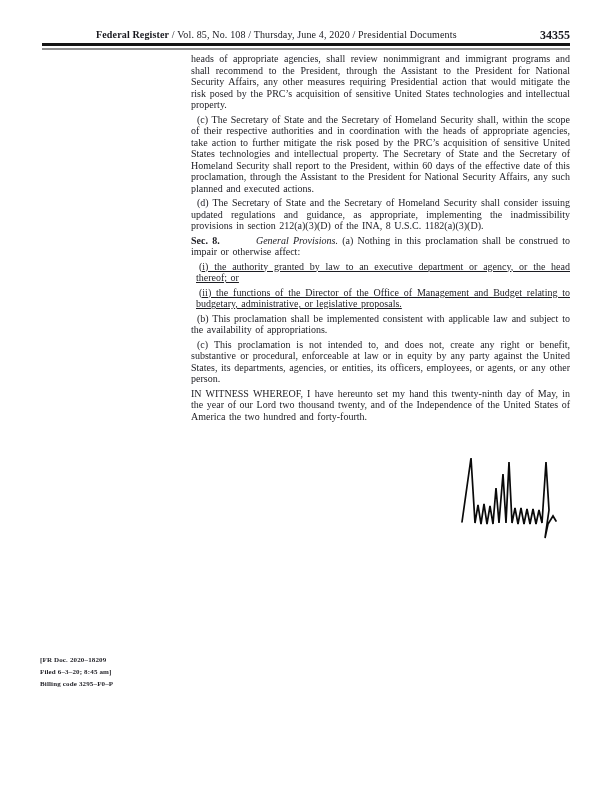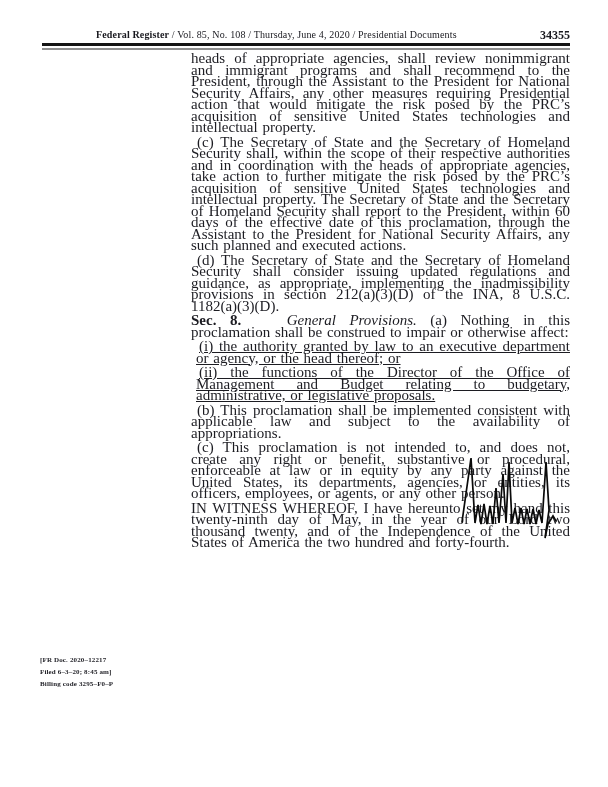--- a/index.html
+++ b/index.html
@@ -50,21 +50,21 @@
     width: 528px;
     height: 2px;
     background: #8f8f8f;
   }
   
   .doc-body {
     position: absolute;
     left: 191px;
     top: 53px;
     width: 379px;
-    font-size: 15px;
+    font-size: 10px;
     line-height: 11.5px;
     text-align: justify;
     word-spacing: 1px;
     color: #1c1c22;
   }
   .doc-body p {
     margin: 0 0 3px 0;
     padding: 0;
   }
   .doc-body p.indent-first { text-indent: 6px; }
@@ -116,18 +116,18 @@
       <p class="indent-none"><span class="run-n">IN WITNESS WHEREOF, I have hereunto set my hand this twenty-ninth day of May, in the year of our Lord two thousand twenty, and of the Independence of the United States of America the two hundred and forty-fourth.</span></p>
     </div>
 
   <div class="signature-wrap">
     <svg width="120" height="90" viewBox="0 0 120 90" xmlns="http://www.w3.org/2000/svg">
       <path d="M12,70 L21,6 L25,71 L28,53 L31,72 L34,52 L37,72 L40,54 L43,72 L46,36 L49,71 L53,22 L56,71 L59,10 L62,71 L65,56 L68,72 L71,56 L74,72 L77,57 L80,72 L83,57 L86,72 L89,58 L92,71 L96,10 L99,58 L95,86 L98,72 L103,64 L106,69" fill="none" stroke="#0a0a0a" stroke-width="1.7" stroke-linejoin="miter" stroke-linecap="round"></path>
     </svg>
   </div>
 
   <div class="fr-footnotes">
-    <div>[FR Doc. 2020–12217</div>
+    <div>[FR Doc. 2020–18209</div>
     <div>Filed 6–3–20; 8:45 am]</div>
     <div>Billing code 3295–F0–P</div>
   </div>
 
 </div>
 
 </body></html>

